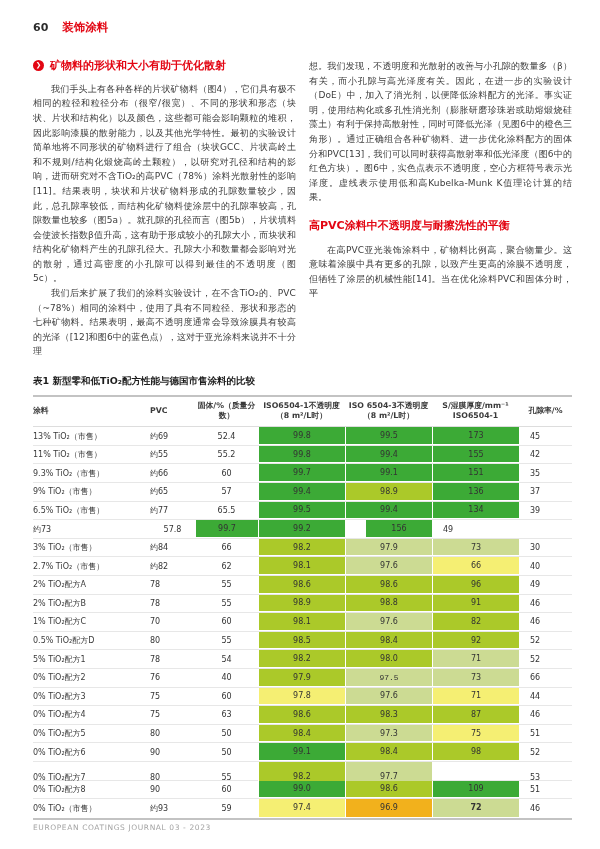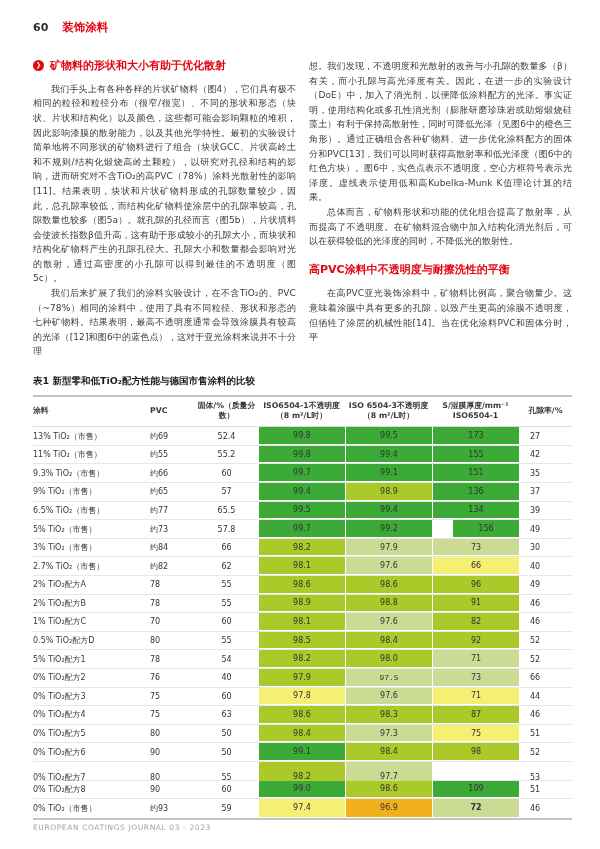--- a/index.html
+++ b/index.html
@@ -78,21 +78,20 @@
     <div class="col">
       <div class="heading-row">
         <span class="bullet">❯</span>
         <h2 class="sec-heading">矿物料的形状和大小有助于优化散射</h2>
       </div>
       <p class="indent">我们手头上有各种各样的片状矿物料（图4），它们具有极不相同的粒径和粒径分布（很窄/很宽）、不同的形状和形态（块状、片状和结构化）以及颜色，这些都可能会影响颗粒的堆积，因此影响漆膜的散射能力，以及其他光学特性。最初的实验设计简单地将不同形状的矿物料进行了组合（块状GCC、片状高岭土和不规则/结构化煅烧高岭土颗粒），以研究对孔径和结构的影响，进而研究对不含TiO₂的高PVC（78%）涂料光散射性的影响[11]。结果表明，块状和片状矿物料形成的孔隙数量较少，因此，总孔隙率较低，而结构化矿物料使涂层中的孔隙率较高，孔隙数量也较多（图5a）。就孔隙的孔径而言（图5b），片状填料会使波长指数β值升高，这有助于形成较小的孔隙大小，而块状和结构化矿物料产生的孔隙孔径大。孔隙大小和数量都会影响对光的散射，通过高密度的小孔隙可以得到最佳的不透明度（图5c）。</p>
       <p class="indent">我们后来扩展了我们的涂料实验设计，在不含TiO₂的、PVC（~78%）相同的涂料中，使用了具有不同粒径、形状和形态的七种矿物料。结果表明，最高不透明度通常会导致涂膜具有较高的光泽（[12]和图6中的蓝色点），这对于亚光涂料来说并不十分理</p>
     </div>
     <div class="col">
       <p>想。我们发现，不透明度和光散射的改善与小孔隙的数量多（β）有关，而小孔隙与高光泽度有关。因此，在进一步的实验设计（DoE）中，加入了消光剂，以便降低涂料配方的光泽。事实证明，使用结构化或多孔性消光剂（膨胀研磨珍珠岩或助熔煅烧硅藻土）有利于保持高散射性，同时可降低光泽（见图6中的橙色三角形）。通过正确组合各种矿物料、进一步优化涂料配方的固体分和PVC[13]，我们可以同时获得高散射率和低光泽度（图6中的红色方块）。图6中，实色点表示不透明度，空心方框符号表示光泽度。虚线表示使用低和高Kubelka-Munk K值理论计算的结果。</p>
-      <p class="indent">总体而言，矿物料形状和功能的优化组合提高了散射率，从而提高了不透明度。在矿物料混合物中加入结构化消光剂后，可以在获得较低的光泽度的同时，不降低光的散射性。</p>
       <h2 class="sec-heading right-heading">高PVC涂料中不透明度与耐擦洗性的平衡</h2>
       <p class="indent">在高PVC亚光装饰涂料中，矿物料比例高，聚合物量少。这意味着涂膜中具有更多的孔隙，以致产生更高的涂膜不透明度，但牺牲了涂层的机械性能[14]。当在优化涂料PVC和固体分时，平</p>
     </div>
   </div>
 
   <div class="table-title">表1 新型零和低TiO₂配方性能与德国市售涂料的比较</div>
 
   <div class="ctable">
     <div class="thead">
       <div class="th">涂料</div>
@@ -104,21 +103,21 @@
       <div class="th cen">孔隙率/%</div>
     </div>
     <div id="table-body">
         <div class="tr">
           <div class="td td-name">13% TiO₂（市售）</div>
           <div class="td td-pvc">约69</div>
           <div class="td td-solids">52.4</div>
           <div class="td td-val" style="background: rgb(60, 170, 54);">99.8</div>
           <div class="td td-val" style="background: rgb(60, 170, 54);">99.5</div>
           <div class="td td-val" style="background: rgb(60, 170, 54);">173</div>
-          <div class="td td-por">27</div>
+          <div class="td td-por">45</div>
         </div>
         <div class="tr">
           <div class="td td-name">11% TiO₂（市售）</div>
           <div class="td td-pvc">约55</div>
           <div class="td td-solids">55.2</div>
           <div class="td td-val" style="background: rgb(60, 170, 54);">99.8</div>
           <div class="td td-val" style="background: rgb(60, 170, 54);">99.4</div>
           <div class="td td-val" style="background: rgb(60, 170, 54);">155</div>
           <div class="td td-por">42</div>
         </div>
@@ -143,21 +142,20 @@
         <div class="tr">
           <div class="td td-name">6.5% TiO₂（市售）</div>
           <div class="td td-pvc">约77</div>
           <div class="td td-solids">65.5</div>
           <div class="td td-val" style="background: rgb(60, 170, 54);">99.5</div>
           <div class="td td-val" style="background: rgb(60, 170, 54);">99.4</div>
           <div class="td td-val" style="background: rgb(60, 170, 54);">134</div>
           <div class="td td-por">39</div>
         </div>
         <div class="tr">
-          <div class="td td-name">5% TiO₂（市售）</div>
           <div class="td td-pvc">约73</div>
           <div class="td td-solids">57.8</div>
           <div class="td td-val" style="background: rgb(60, 170, 54);">99.7</div>
           <div class="td td-val" style="background: rgb(60, 170, 54);">99.2</div>
           <div class="td td-val" style="background: rgb(60, 170, 54); margin-left: 20px;">156</div>
           <div class="td td-por">49</div>
         </div>
         <div class="tr">
           <div class="td td-name">3% TiO₂（市售）</div>
           <div class="td td-pvc">约84</div>

